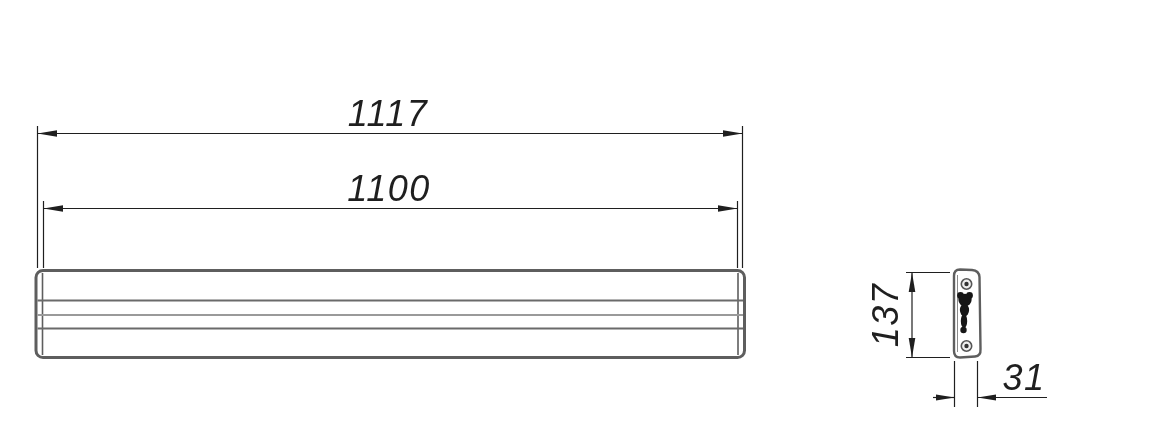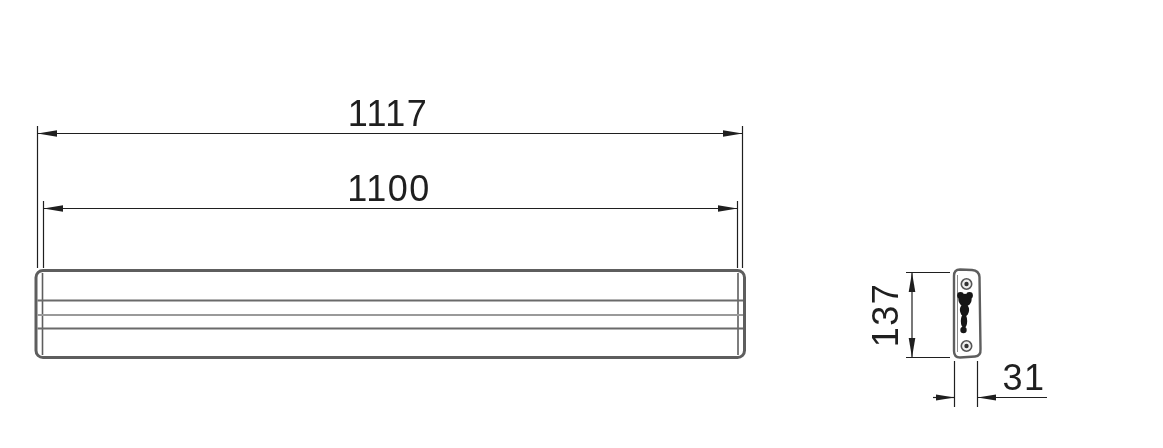--- a/index.html
+++ b/index.html
@@ -7,20 +7,21 @@
     padding: 0;
     background: #ffffff;
   }
   .canvas {
     position: relative;
     width: 1163px;
     height: 448px;
     background: #ffffff;
     overflow: hidden;
     font-family: "Liberation Sans", sans-serif;
+    font-style: italic;
   }
   svg text {
     font-family: "Liberation Sans", "DejaVu Sans", sans-serif;
     fill: #1f1f1f;
     letter-spacing: 1.5px;
   }
 </style>
 </head>
 <body>
 

